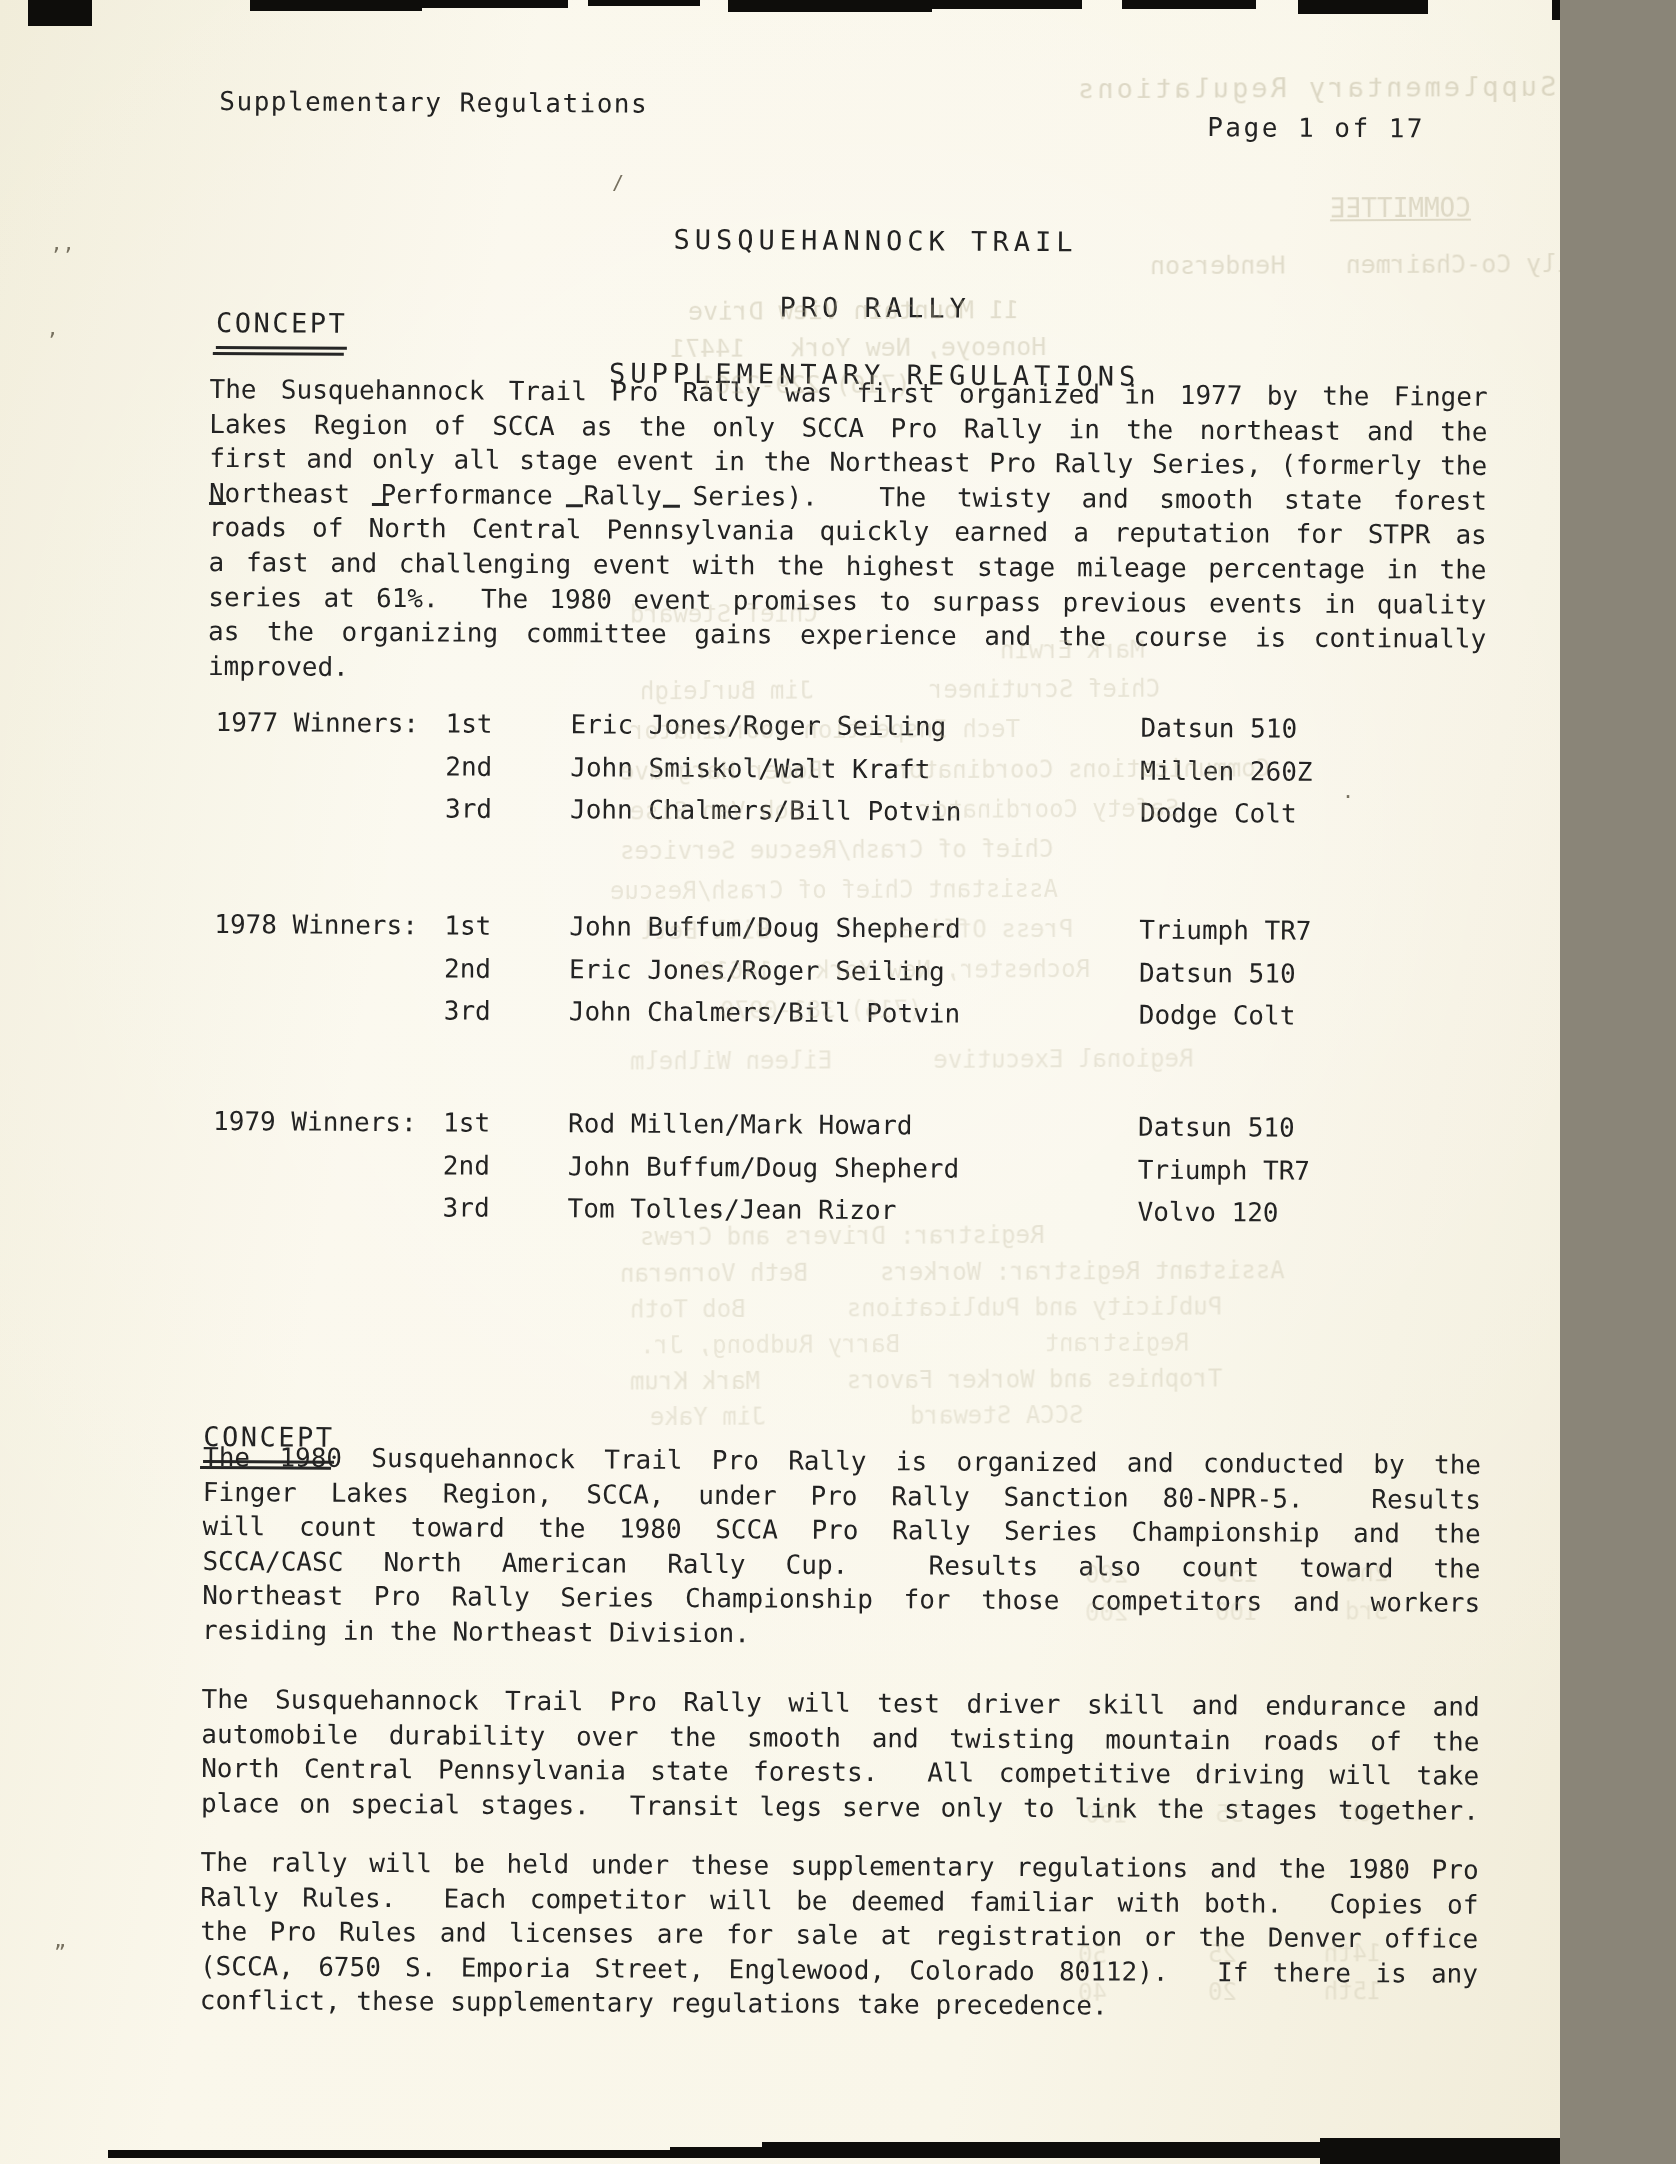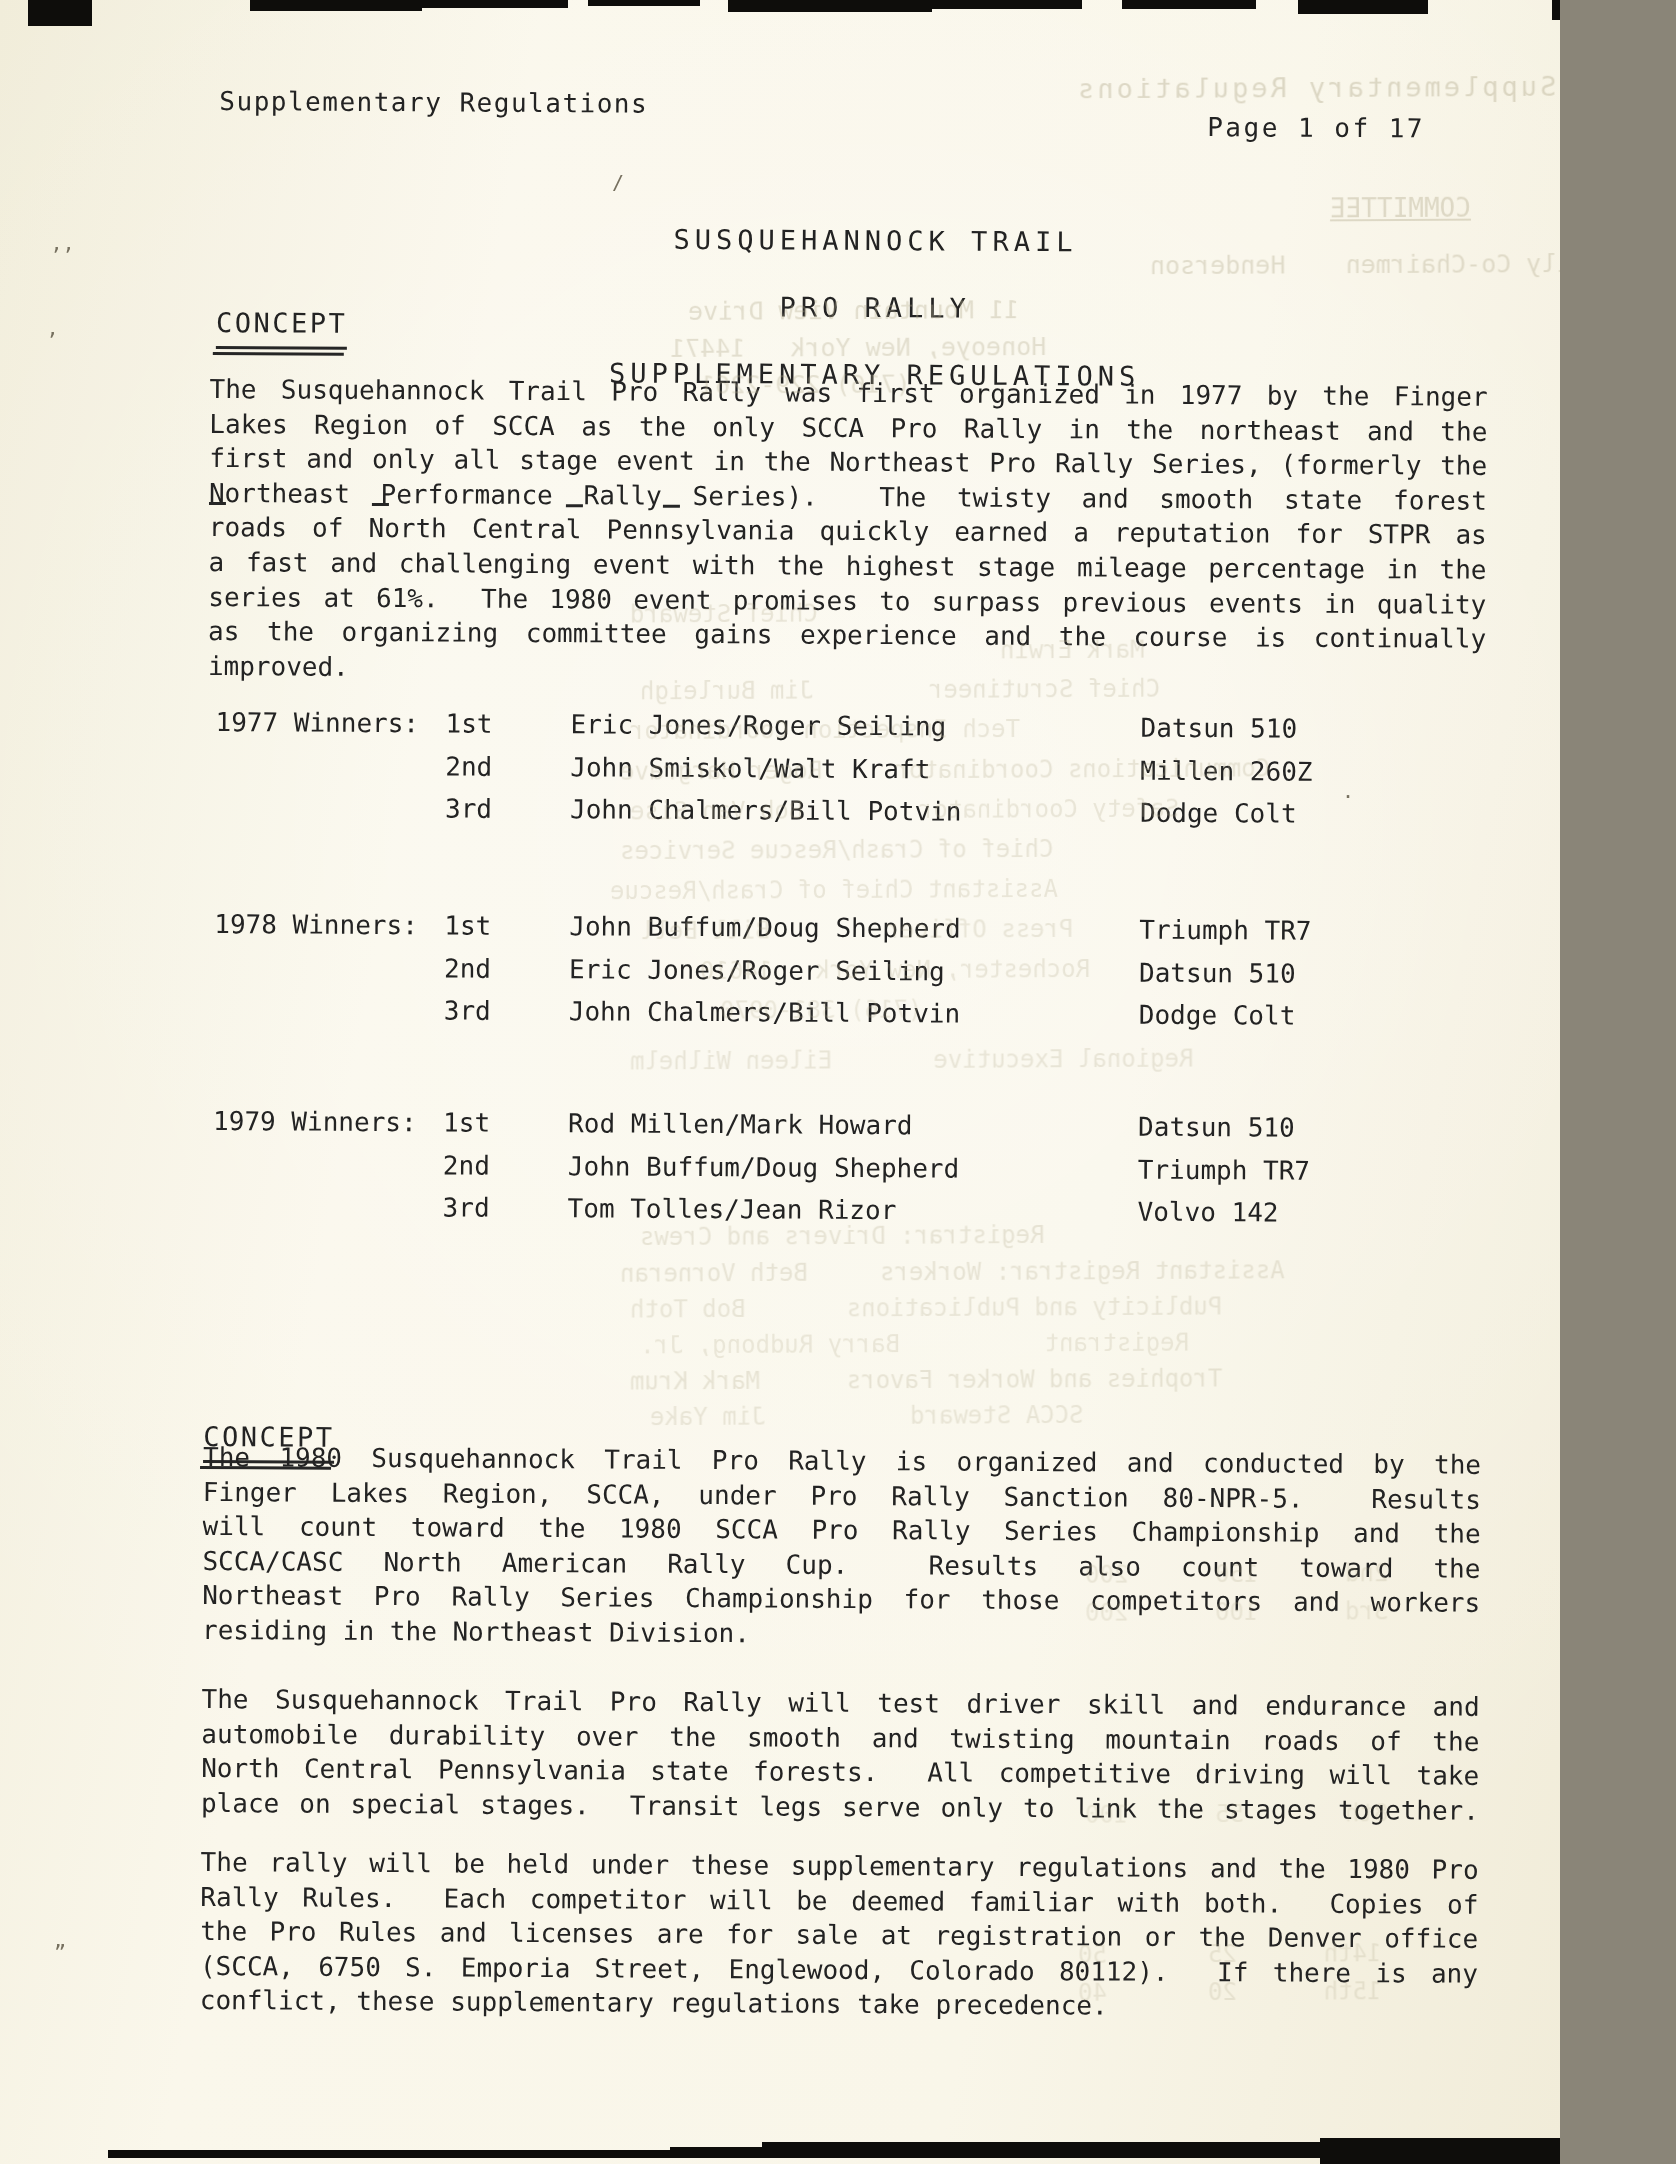--- a/index.html
+++ b/index.html
@@ -134,21 +134,21 @@
             <span class="wcar">Datsun 510</span>
           </div>
           <div class="wrow" style="top: 42.5px;">
             <span class="wplace">2nd</span>
             <span class="wcrew">John Buffum/Doug Shepherd</span>
             <span class="wcar">Triumph TR7</span>
           </div>
           <div class="wrow" style="top: 85px;">
             <span class="wplace">3rd</span>
             <span class="wcrew">Tom Tolles/Jean Rizor</span>
-            <span class="wcar">Volvo 142</span>
+            <span class="wcar">Volvo 120</span>
           </div>
         </div>
       </div>
 
     <div class="heading" id="concept-heading">
       <span>CONCEPT</span>
     </div>
 
     <div class="para" id="concept-p1">
         <div class="line jline">The 1980 Susquehannock Trail Pro Rally is organized and conducted by the</div>

